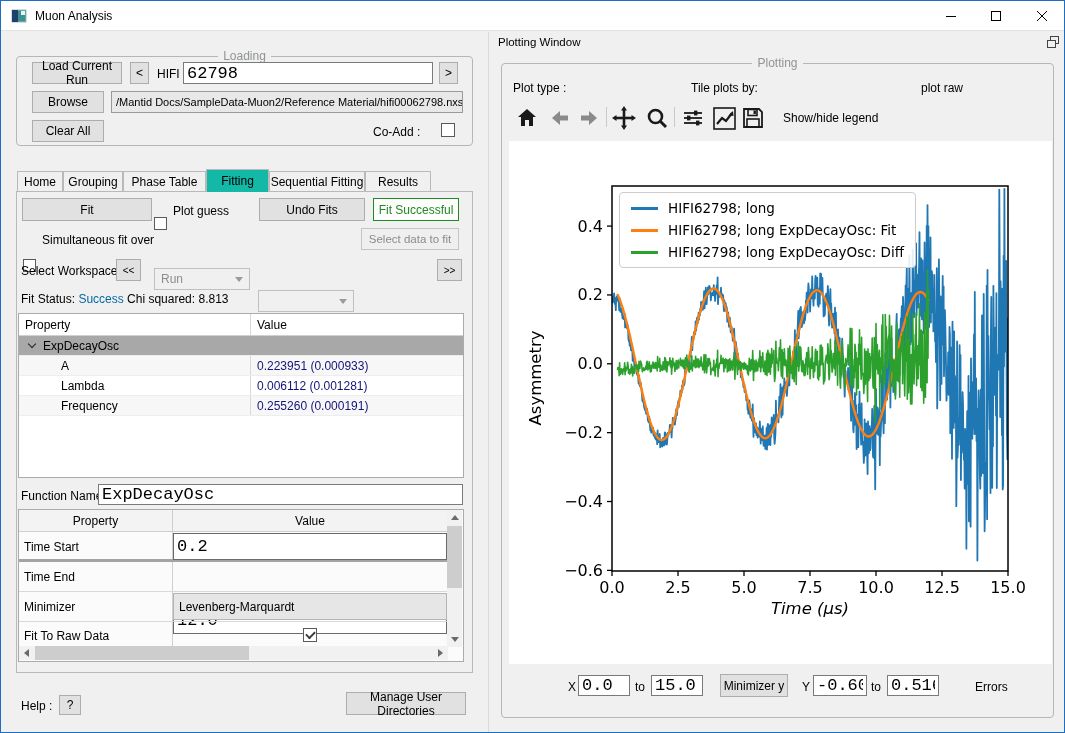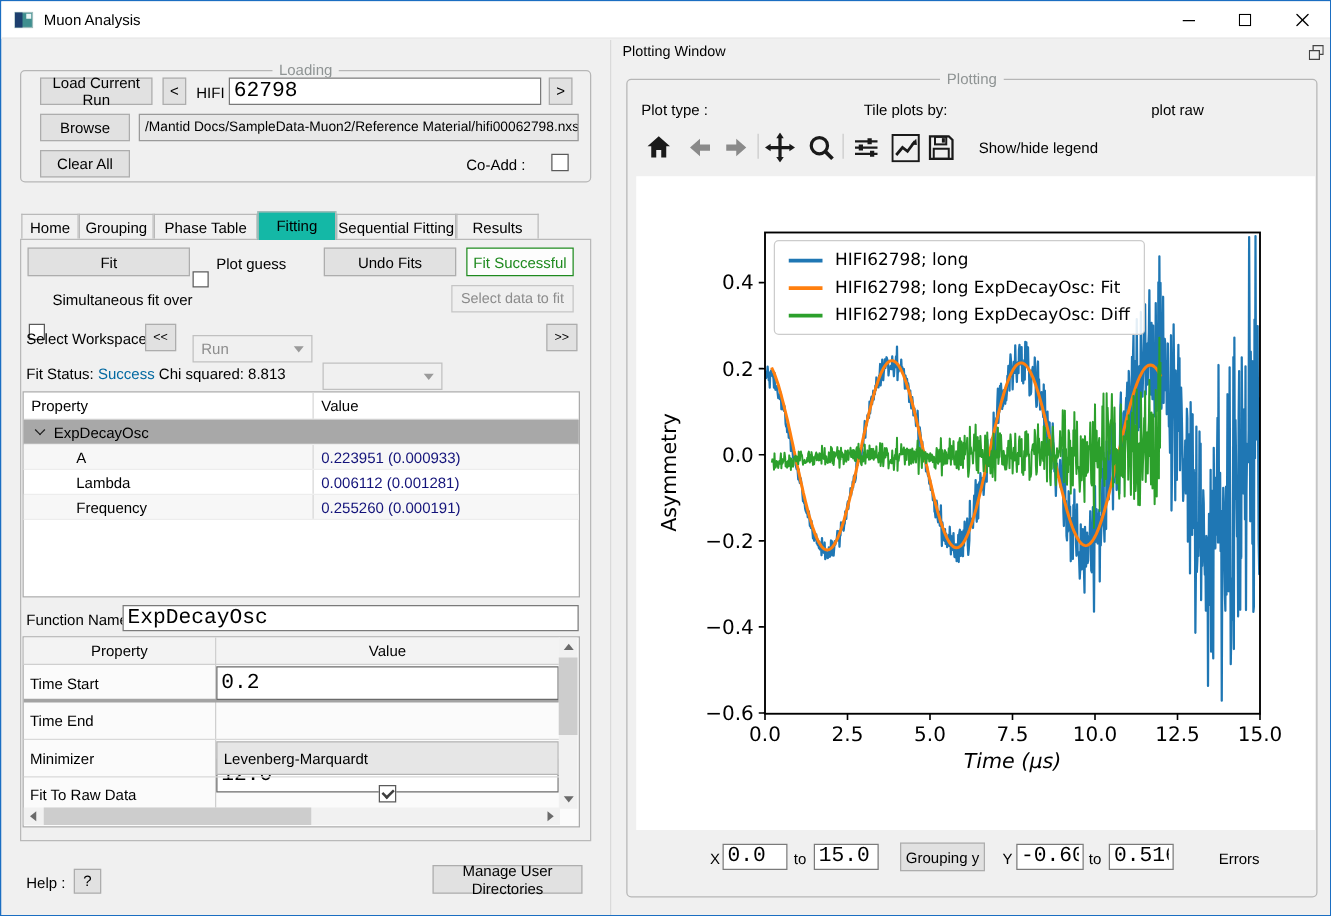--- a/index.html
+++ b/index.html
@@ -363,21 +363,21 @@
         <div class="lsample" style="background:#2ca02c"></div>
         <span class="mpl lbl">HIFI62798; long ExpDecayOsc: Diff</span>
       </div>
     </div>
   </div>
 
   <span class="abs" style="left:567px;top:679px">X</span>
   <input class="input abs" style="left: 577px; top: 674px; width: 52px; height: 21px;" value="0.0">
   <span class="abs" style="left:634px;top:679px">to</span>
   <input class="input abs" style="left: 650px; top: 674px; width: 52px; height: 21px;" value="15.0">
-  <div class="btn abs" style="left:719px;top:673px;width:68px;height:23px">Grouping y</div>
+  <div class="btn abs" style="left:719px;top:673px;width:68px;height:23px">Minimizer y</div>
   <span class="abs" style="left:801px;top:679px">Y</span>
   <input class="input abs" style="left: 812px; top: 674px; width: 54px; height: 21px;" value="-0.6018">
   <span class="abs" style="left:870px;top:679px">to</span>
   <input class="input abs" style="left: 886px; top: 674px; width: 52px; height: 21px;" value="0.51645">
 
   <span class="abs" style="left:974px;top:679px">Errors</span>
 
 </div>
 
 </body></html>

